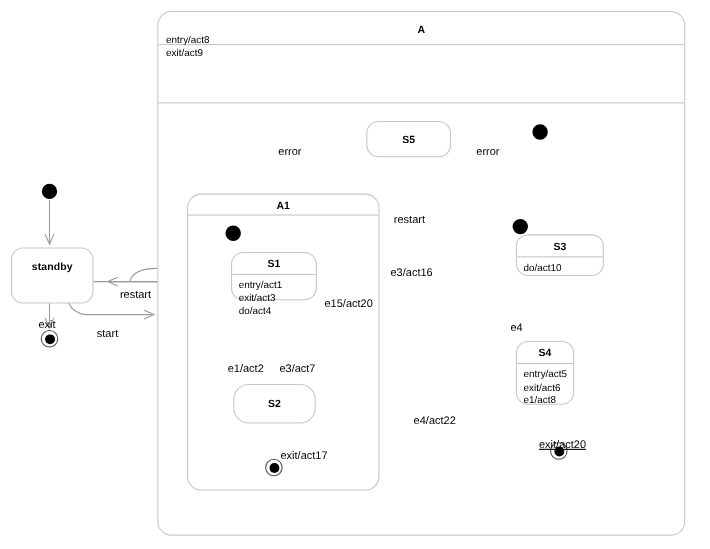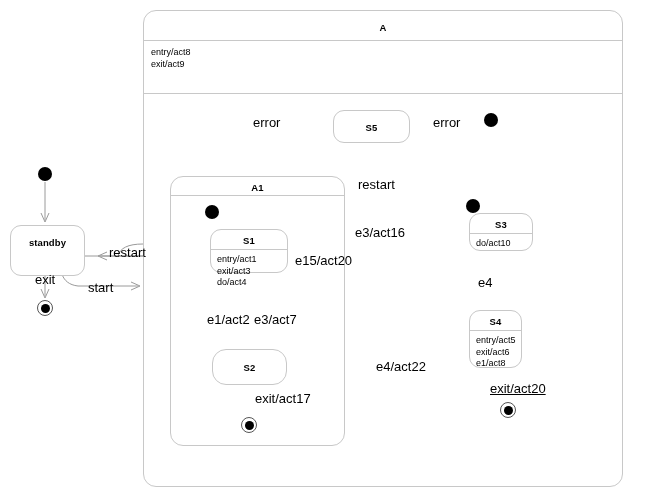--- a/index.html
+++ b/index.html
@@ -68,24 +68,25 @@
     content: "";
     position: absolute;
     left: 2.5px; top: 2.5px;
     width: 9px; height: 9px;
     border-radius: 50%;
     background: #000;
   }
   
   .edge-label {
     position: absolute;
-    font-size: 13px;
+    font-size: 10px;
     color: #000;
     white-space: nowrap;
     line-height: 10px;
+    margin-top: 16px;
   }
   .wire { fill: none; stroke: #9a9a9a; stroke-width: 1; }
   .head { fill: none; stroke: #9a9a9a; stroke-width: 1; }
 </style>
 </head>
 <body>
 
 <div id="canvas">
 
   <svg id="wires" viewBox="0 0 645 499">
@@ -151,21 +152,21 @@
     <path class="wire" d="M489,310 C489,300 487,294 487,286 C487,278 489,270 489,258"></path>
     <path class="head" d="M485,265 L489,256 L493,265"></path>
 
     <path class="wire" d="M508,368 L508,398"></path>
     <path class="head" d="M504,391 L508,400 L512,391"></path>
   </svg>
 
   <div class="state composite" style="left:143px; top:10px; width:480px; height:477px;">
     <div class="state-name" style="padding-top:12px;">A</div>
     <div class="divider" style="top:29px;"></div>
-    <div class="actions" style="left:7px; top:36px;">entry/act8
+    <div class="actions" style="left:7px; top:20px;">entry/act8
 exit/act9</div>
     <div class="divider" style="top:82px;"></div>
   </div>
 
   <div class="state composite" style="left:170px; top:176px; width:175px; height:270px;">
     <div class="state-name" style="padding-top:6px;">A1</div>
     <div class="divider" style="top:18px;"></div>
   </div>
 
 
@@ -182,21 +183,21 @@
     <div class="divider" style="top:19px;"></div>
     <div class="actions" style="left:6px; top:24px;">entry/act1
 exit/act3
 do/act4</div>
   </div>
 
   <div class="state" style="left:212px; top:349px; width:75px; height:36px;border-radius:14px;">
     <div class="state-name" style="padding-top:13px;">S2</div>
   </div>
 
-  <div class="state" style="left:469px; top:213px; width:64px; height:38px;">
+  <div class="state" style="left:469px; top:213px; width:80px; height:38px;">
     <div class="state-name" style="padding-top:6px;">S3</div>
     <div class="divider" style="top:19px;"></div>
     <div class="actions" style="left:6px; top:24px;">do/act10</div>
   </div>
 
   <div class="state" style="left:469px; top:310px; width:53px; height:58px;">
     <div class="state-name" style="padding-top:6px;">S4</div>
     <div class="divider" style="top:19px;"></div>
     <div class="actions" style="left:6px; top:24px;">entry/act5
 exit/act6
@@ -230,17 +231,17 @@
   <div class="edge-label" style="left:376px; top:362px;">e4/act22</div>
 
   <div class="edge-label" style="left:295px; top:256px;">e15/act20</div>
 
   <div class="edge-label" style="left:207px; top:315px;">e1/act2</div>
 
   <div class="edge-label" style="left:254px; top:315px;">e3/act7</div>
 
   <div class="edge-label" style="left:255px; top:394px;">exit/act17</div>
 
-  <div class="edge-label" style="left:478px; top:278px;">e4</div>
+  <div class="edge-label" style="left:464px; top:278px;">e4</div>
 
   <div class="edge-label" style="left:490px; top:384px;text-decoration:underline;">exit/act20</div>
 
 </div>
 
 </body></html>

